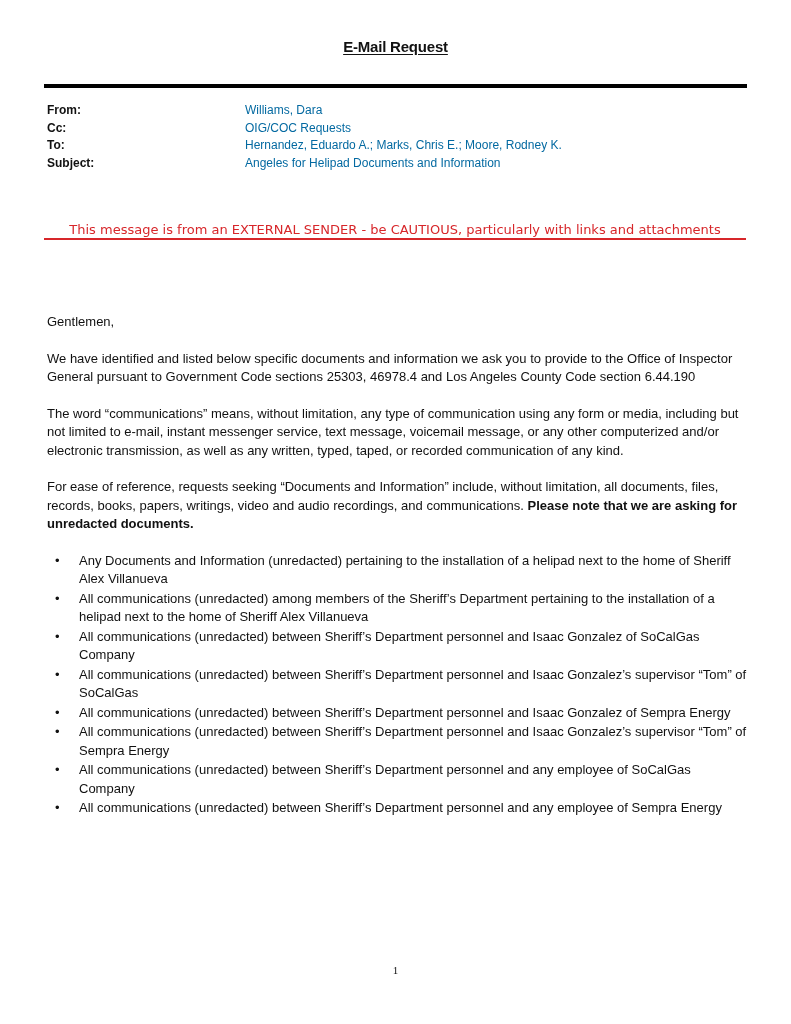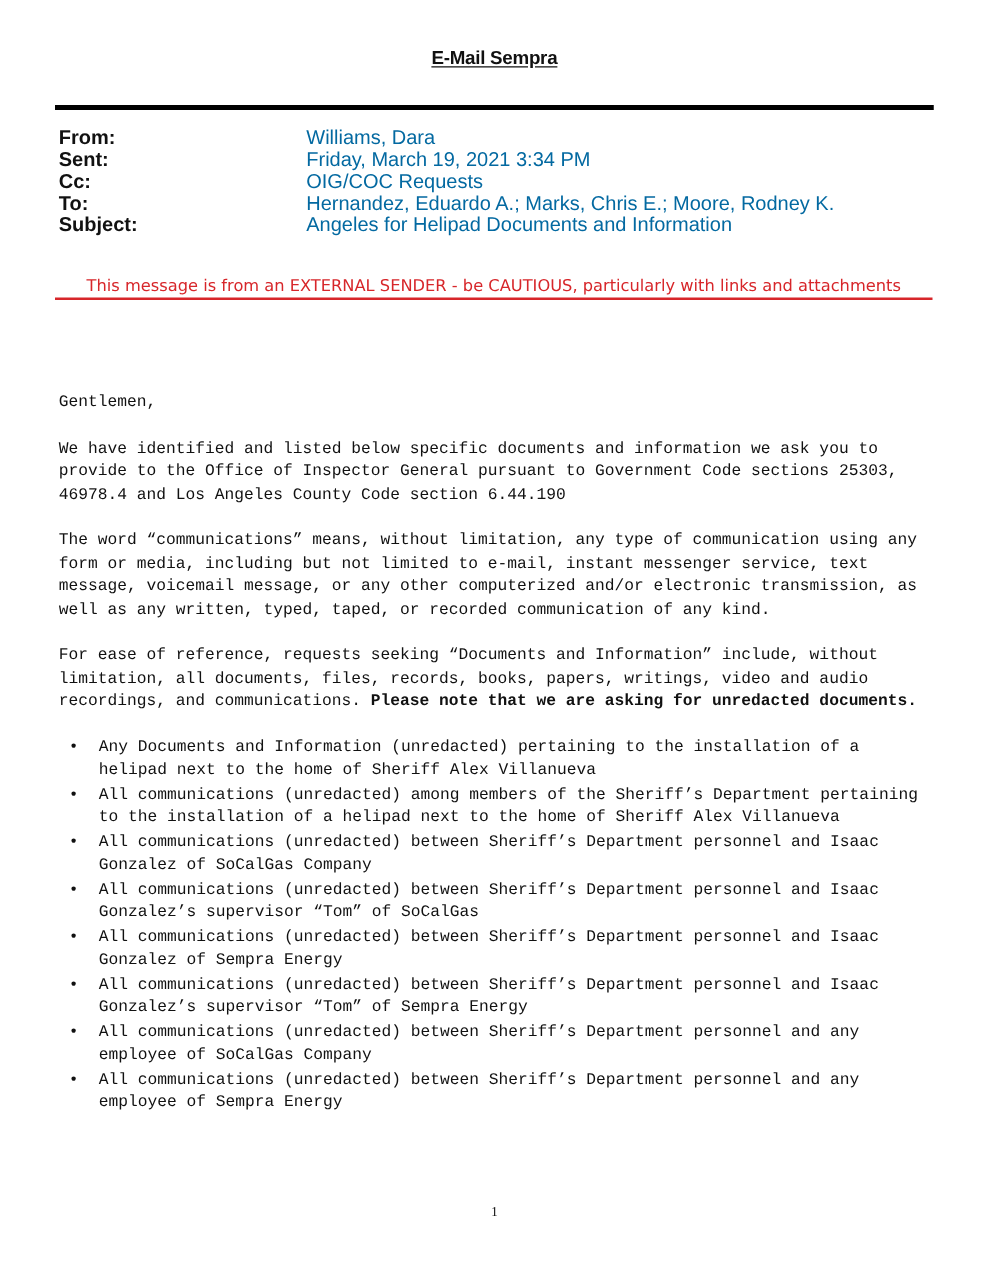--- a/index.html
+++ b/index.html
@@ -5,58 +5,54 @@
   html, body { margin: 0; padding: 0; background: #ffffff; }
   body { width: 791px; height: 1024px; position: relative; overflow: hidden; color: #111; }
   .title {
     position: absolute; top: 38px; left: 0; width: 791px; text-align: center;
     font-family: "Liberation Sans", sans-serif; font-weight: bold; font-size: 15px;
     text-decoration: underline; text-underline-offset: 2px; letter-spacing: -0.2px;
   }
   .rule-black { position: absolute; top: 84px; left: 44px; width: 703px; height: 4px; background: #000; }
   .header {
     position: absolute; top: 102px; left: 47px; width: 700px;
-    font-family: "Liberation Sans", sans-serif; font-size: 16px; line-height: 17.5px;
+    font-family: "Liberation Sans", sans-serif; font-size: 12px; line-height: 17.5px;
   }
   .hrow { display: flex; }
   .hlabel { width: 198px; font-weight: bold; }
   .hval { color: #0369a1; }
   .ext-warn {
     position: absolute; top: 222px; left: 44px; width: 702px; text-align: center;
     font-family: "DejaVu Sans", sans-serif; font-size: 13px; color: #d7262a;
   }
   .rule-red { position: absolute; top: 238px; left: 44px; width: 702px; height: 2px; background: #d7262a; }
   .body {
     position: absolute; top: 313px; left: 47px; width: 700px;
-    font-family: Liberation Mono, monospace; font-size: 13px; line-height: 18.5px; color: #111;
+    font-family: Liberation Sans, sans-serif; font-size: 13px; line-height: 18.5px; color: #111;
   }
   .body p { margin: 0 0 18px 0; }
   .body .bold { font-weight: bold; }
   ul.reqs { list-style: none; margin: 0; padding: 0; }
   ul.reqs li { position: relative; padding-left: 32px; margin: 0 0 1px 0; }
   ul.reqs li .bullet { position: absolute; left: 8px; top: 0; font-size: 13px; }
   .pagenum {
     position: absolute; top: 964px; left: 0; width: 791px; text-align: center;
     font-family: "Liberation Serif", serif; font-size: 11px;
   }
 </style>
 </head>
 <body>
 
-<div class="title">E-Mail Sempra</div>
+<div class="title">E-Mail Request</div>
 <div class="rule-black"></div>
 
 <div class="header">
   <div class="hrow">
     <span class="hlabel">From:</span>
     <span class="hval">Williams, Dara</span>
-  </div>
-  <div class="hrow">
-    <span class="hlabel">Sent:</span>
-    <span class="hval">Friday, March 19, 2021 3:34 PM</span>
   </div>
   <div class="hrow">
     <span class="hlabel">Cc:</span>
     <span class="hval">OIG/COC Requests</span>
   </div>
   <div class="hrow">
     <span class="hlabel">To:</span>
     <span class="hval">Hernandez, Eduardo A.; Marks, Chris E.; Moore, Rodney K.</span>
   </div>
   <div class="hrow">

